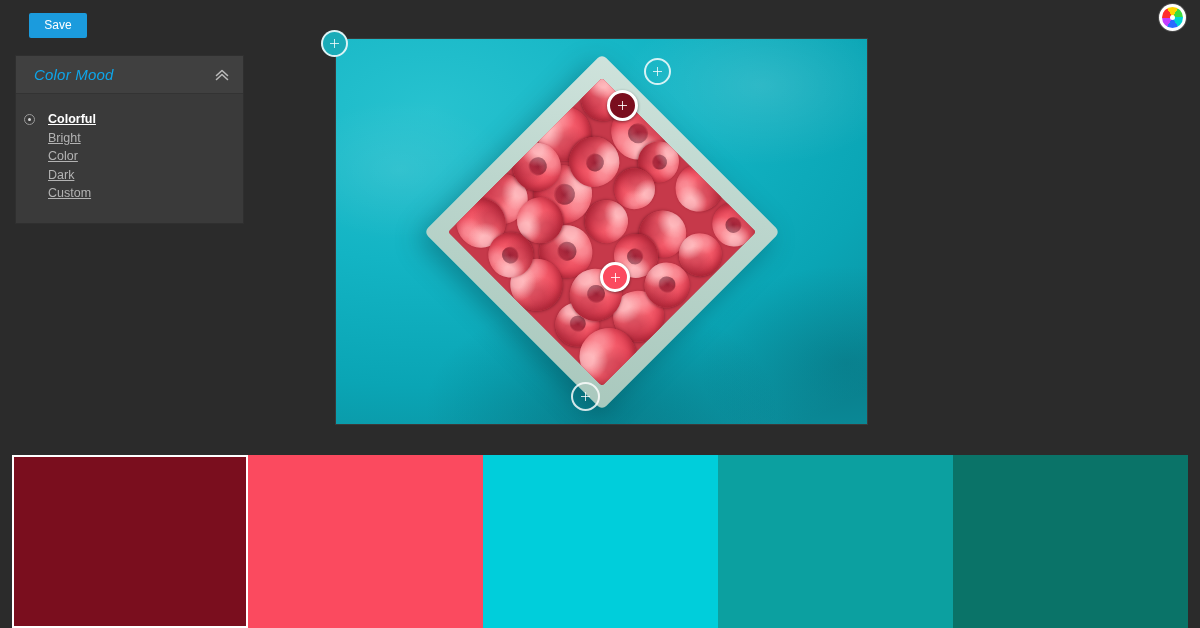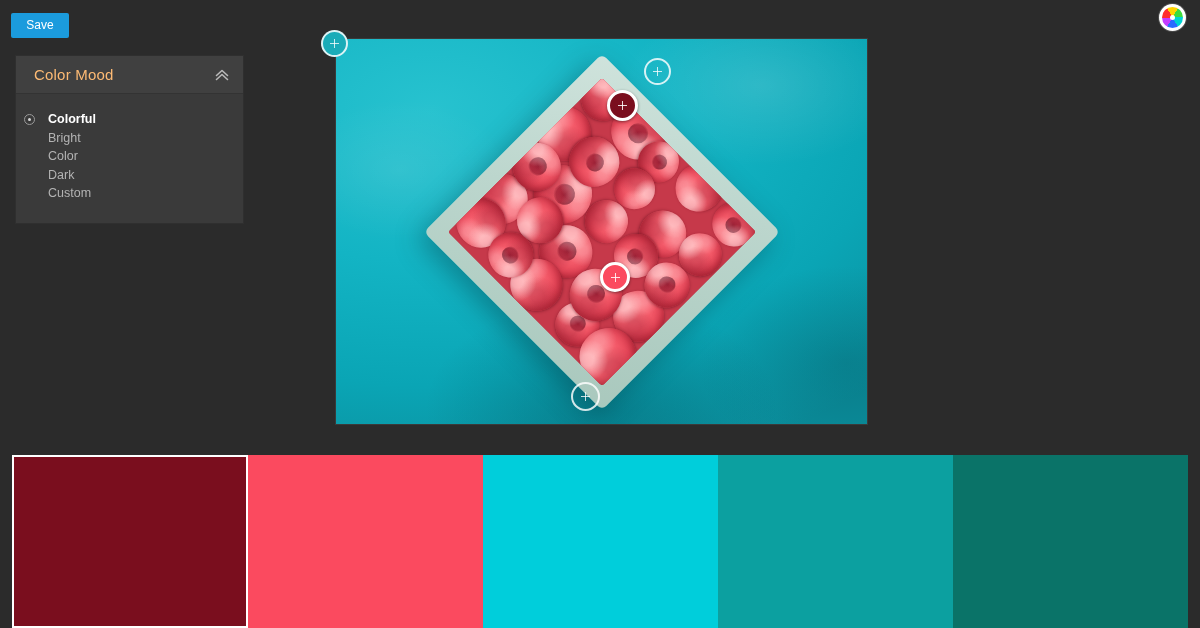--- a/index.html
+++ b/index.html
@@ -7,21 +7,21 @@
   html, body {
     width: 1200px; height: 628px;
     background: #2b2b2b;
     font-family: "Liberation Sans", sans-serif;
     overflow: hidden;
   }
   .app { position: relative; width: 1200px; height: 628px; background: #2b2b2b; }
 
   
   .save-btn {
-    position: absolute; left: 11px; top: 13px;
+    position: absolute; left: 29px; top: 13px;
     width: 58px; height: 25px;
     background: #1b9bdd;
     color: #ffffff;
     border: none; border-radius: 2px;
     font-family: "Liberation Sans", sans-serif;
     font-size: 12px; line-height: 25px;
     text-align: center; cursor: pointer;
     padding: 0;
   }
 
@@ -61,21 +61,21 @@
     border: 1px solid #2f2f2f;
   }
   .panel-header {
     height: 38px;
     background: #404040;
     border-bottom: 1px solid #333333;
     display: flex; align-items: center; justify-content: space-between;
     padding: 0 12px 0 18px;
   }
   .panel-title {
-    color: #fdba74; font-size: 15px; letter-spacing: .2px;
+    color: #0ea5e9; font-size: 15px; letter-spacing: .2px; font-style: italic;
   }
   .collapse-icon { width: 18px; height: 18px; cursor: pointer; display:block; }
 
   .panel-body { padding: 16px 0 20px 0; background: #3a3a3a; }
   .radio-list { list-style: none; }
   .radio-item {
     display: flex; align-items: center;
     height: 18.5px;
     padding-left: 32px;
     cursor: pointer;
@@ -88,21 +88,21 @@
     margin-left: -24px; margin-right: 13px;
     flex: 0 0 auto;
     visibility: hidden;
   }
   .radio-item.selected .radio-mark { visibility: visible; }
   .radio-mark::after {
     content: ""; position: absolute; left: 50%; top: 50%;
     width: 3px; height: 3px; margin: -1.5px 0 0 -1.5px;
     border-radius: 50%; background: #d7d7d7;
   }
-  .radio-label { color: #b3b3b3; font-size: 12.5px; }
+  .radio-label { color: #b3b3b3; font-size: 12.5px; text-decoration: underline; }
   .radio-item.selected .radio-label { color: #ffffff; font-weight: bold; }
 
   
   .image-frame {
     position: absolute; left: 335px; top: 38px;
     width: 533px; height: 387px;
     border: 1px solid #3a3a3a;
     overflow: visible;
   }
   .photo {

